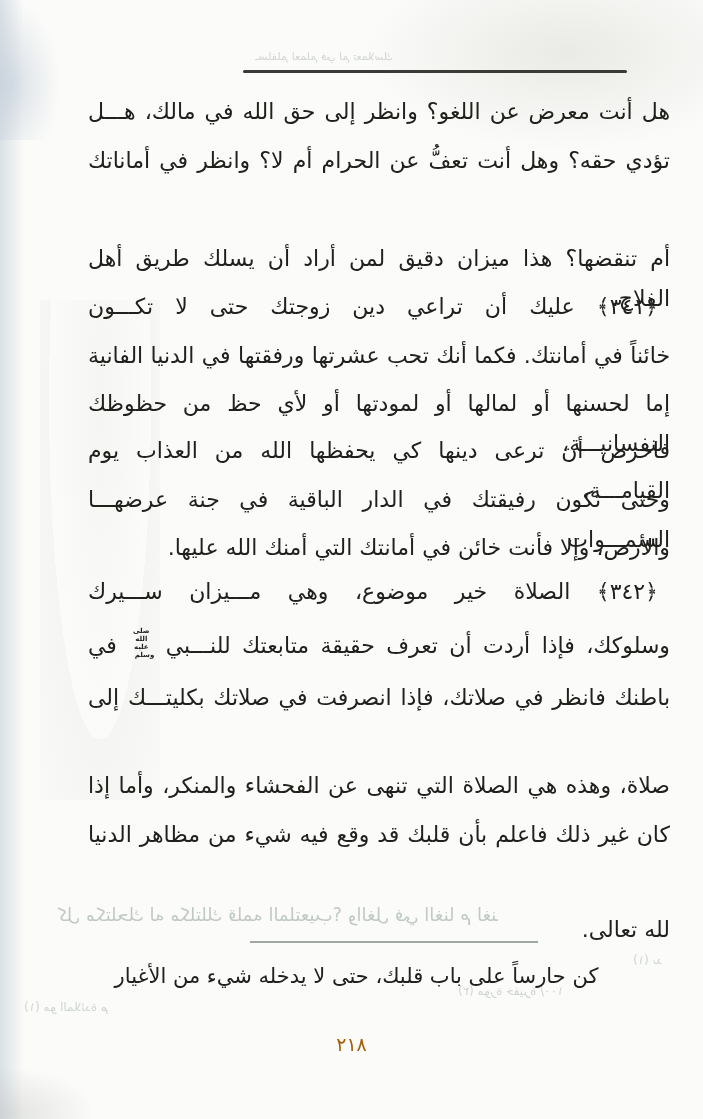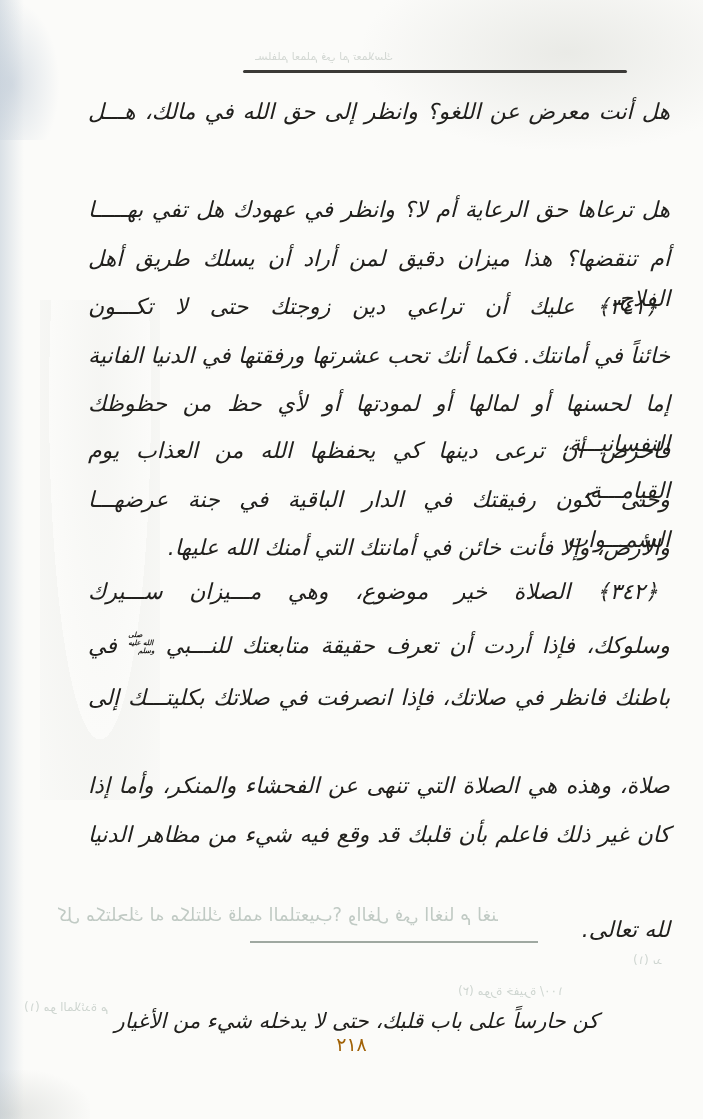--- a/index.html
+++ b/index.html
@@ -41,28 +41,28 @@
     transform:scaleX(-1);white-space:nowrap;overflow:hidden;direction:rtl;
   }
 
   
   .line{
     position:absolute;right:33px;left:88px;height:46px;
     font-size:22px;line-height:40px;direction:rtl;
     color:#21201d;
     text-align:justify;text-align-last:justify;
     text-justify:inter-word;
-    white-space:normal;overflow:visible;font-style:italic;
+    white-space:normal;overflow:visible;
   }
   .line.r{text-align:right;text-align-last:right;}
-  .line.c{text-align:center;text-align-last:center;left:55px;right:45px;font-size:21px;margin-top:45px;}
+  .line.c{text-align:center;text-align-last:center;left:55px;right:45px;font-size:21px;}
   .line.indent{padding-right:12px;}
   .pbuh{
     display:inline-block;width:26px;font-size:7px;line-height:1.12;
-    text-align:left;vertical-align:middle;transform:translateY(-3px);
+    text-align:center;vertical-align:middle;transform:translateY(-3px);
     font-weight:bold;color:#1e1d1a;
   }
 
   
   .bleed{position:absolute;color:#879a90;direction:rtl;pointer-events:none;}
   .bleed-hand{
     left:58px;top:904px;width:440px;height:34px;
     font-size:18px;opacity:.5;filter:blur(.5px);
     transform:scaleX(-1);white-space:nowrap;overflow:hidden;
   }
@@ -89,21 +89,21 @@
   <div class="tex tex-left-edge"></div>
   <div class="tex tex-topleft"></div>
   <div class="tex tex-topright"></div>
   <div class="tex tex-mid"></div>
   <div class="tex tex-bottomleft"></div>
 
   <div class="header-bleed">ـسلفلم لعملم في لم تعملاسك</div>
   <div class="header-rule"></div>
 
   <div class="line j" style="top:92px">هل أنت معرض عن اللغو؟ وانظر إلى حق الله في مالك، هـــل</div>
-  <div class="line j" style="top:190px">هل ترعاها حق الرعاية أم لا؟ وانظر في عهودك هل تفي بهـــــا</div>
+  <div class="line j" style="top:141px">تؤدي حقه؟ وهل أنت تعفُّ عن الحرام أم لا؟ وانظر في أماناتك</div>
   <div class="line j" style="top:239px">أم تنقضها؟ هذا ميزان دقيق لمن أراد أن يسلك طريق أهل الفلاح.</div>
   <div class="line j indent" style="top:287px">﴿٣٤١﴾ عليك أن تراعي دين زوجتك حتى لا تكـــون</div>
   <div class="line j" style="top:336px">خائناً في أمانتك. فكما أنك تحب عشرتها ورفقتها في الدنيا الفانية</div>
   <div class="line j" style="top:384px">إما لحسنها أو لمالها أو لمودتها أو لأي حظ من حظوظك النفسانيـــة،</div>
   <div class="line j" style="top:431px">فاحرص أن ترعى دينها كي يحفظها الله من العذاب يوم القيامـــة،</div>
   <div class="line j" style="top:480px">وحتى تكون رفيقتك في الدار الباقية في جنة عرضهـــا السمـــوات</div>
   <div class="line r" style="top:528px">والأرض، وإلا فأنت خائن في أمانتك التي أمنك الله عليها.</div>
   <div class="line j indent" style="top:572px">﴿٣٤٢﴾ الصلاة خير موضوع، وهي مـــيزان ســـيرك</div>
   <div class="line j" style="top:626px">
     <span>وسلوكك، فإذا أردت أن تعرف حقيقة متابعتك للنـــبي</span>

